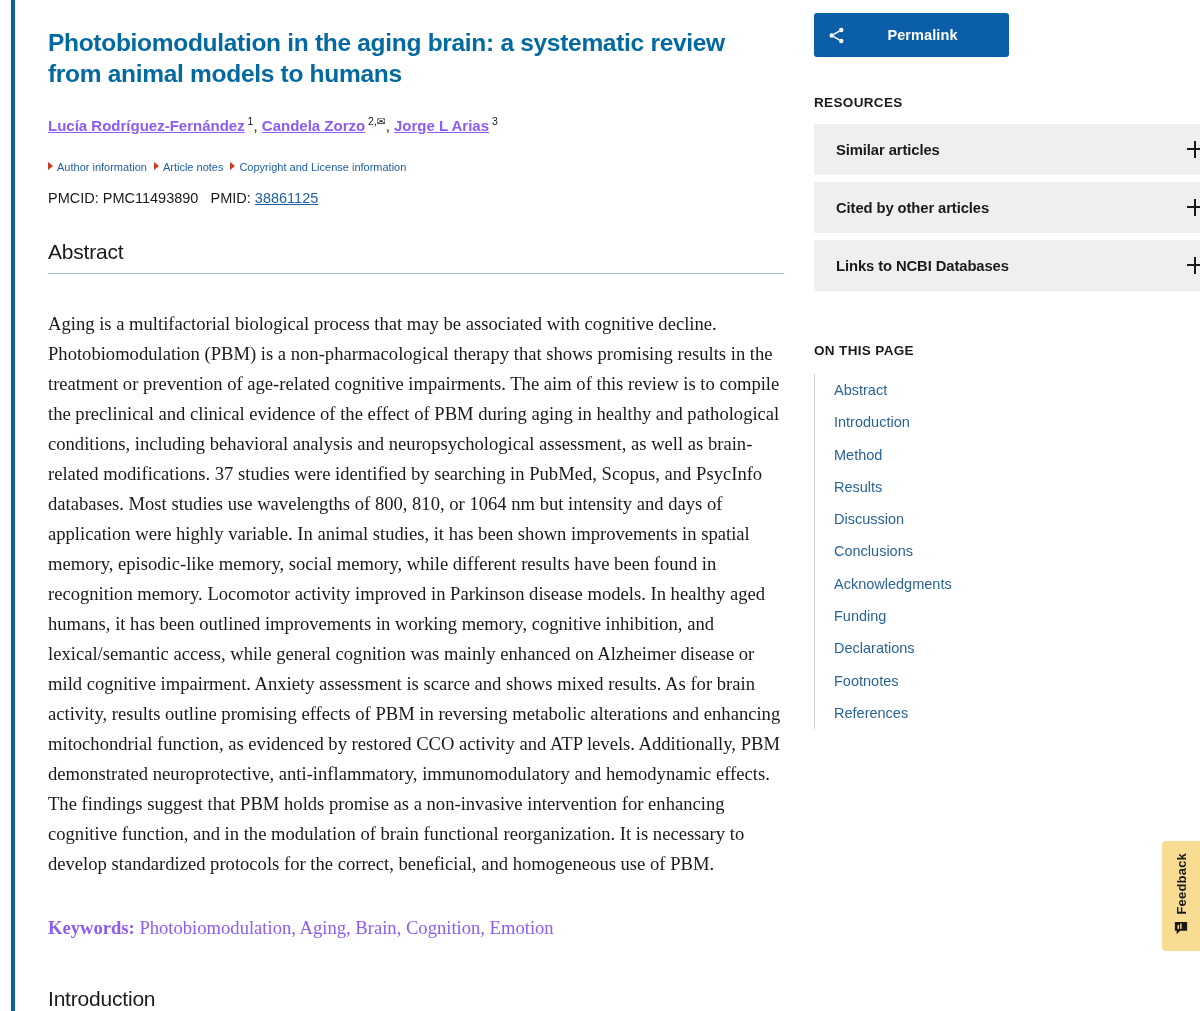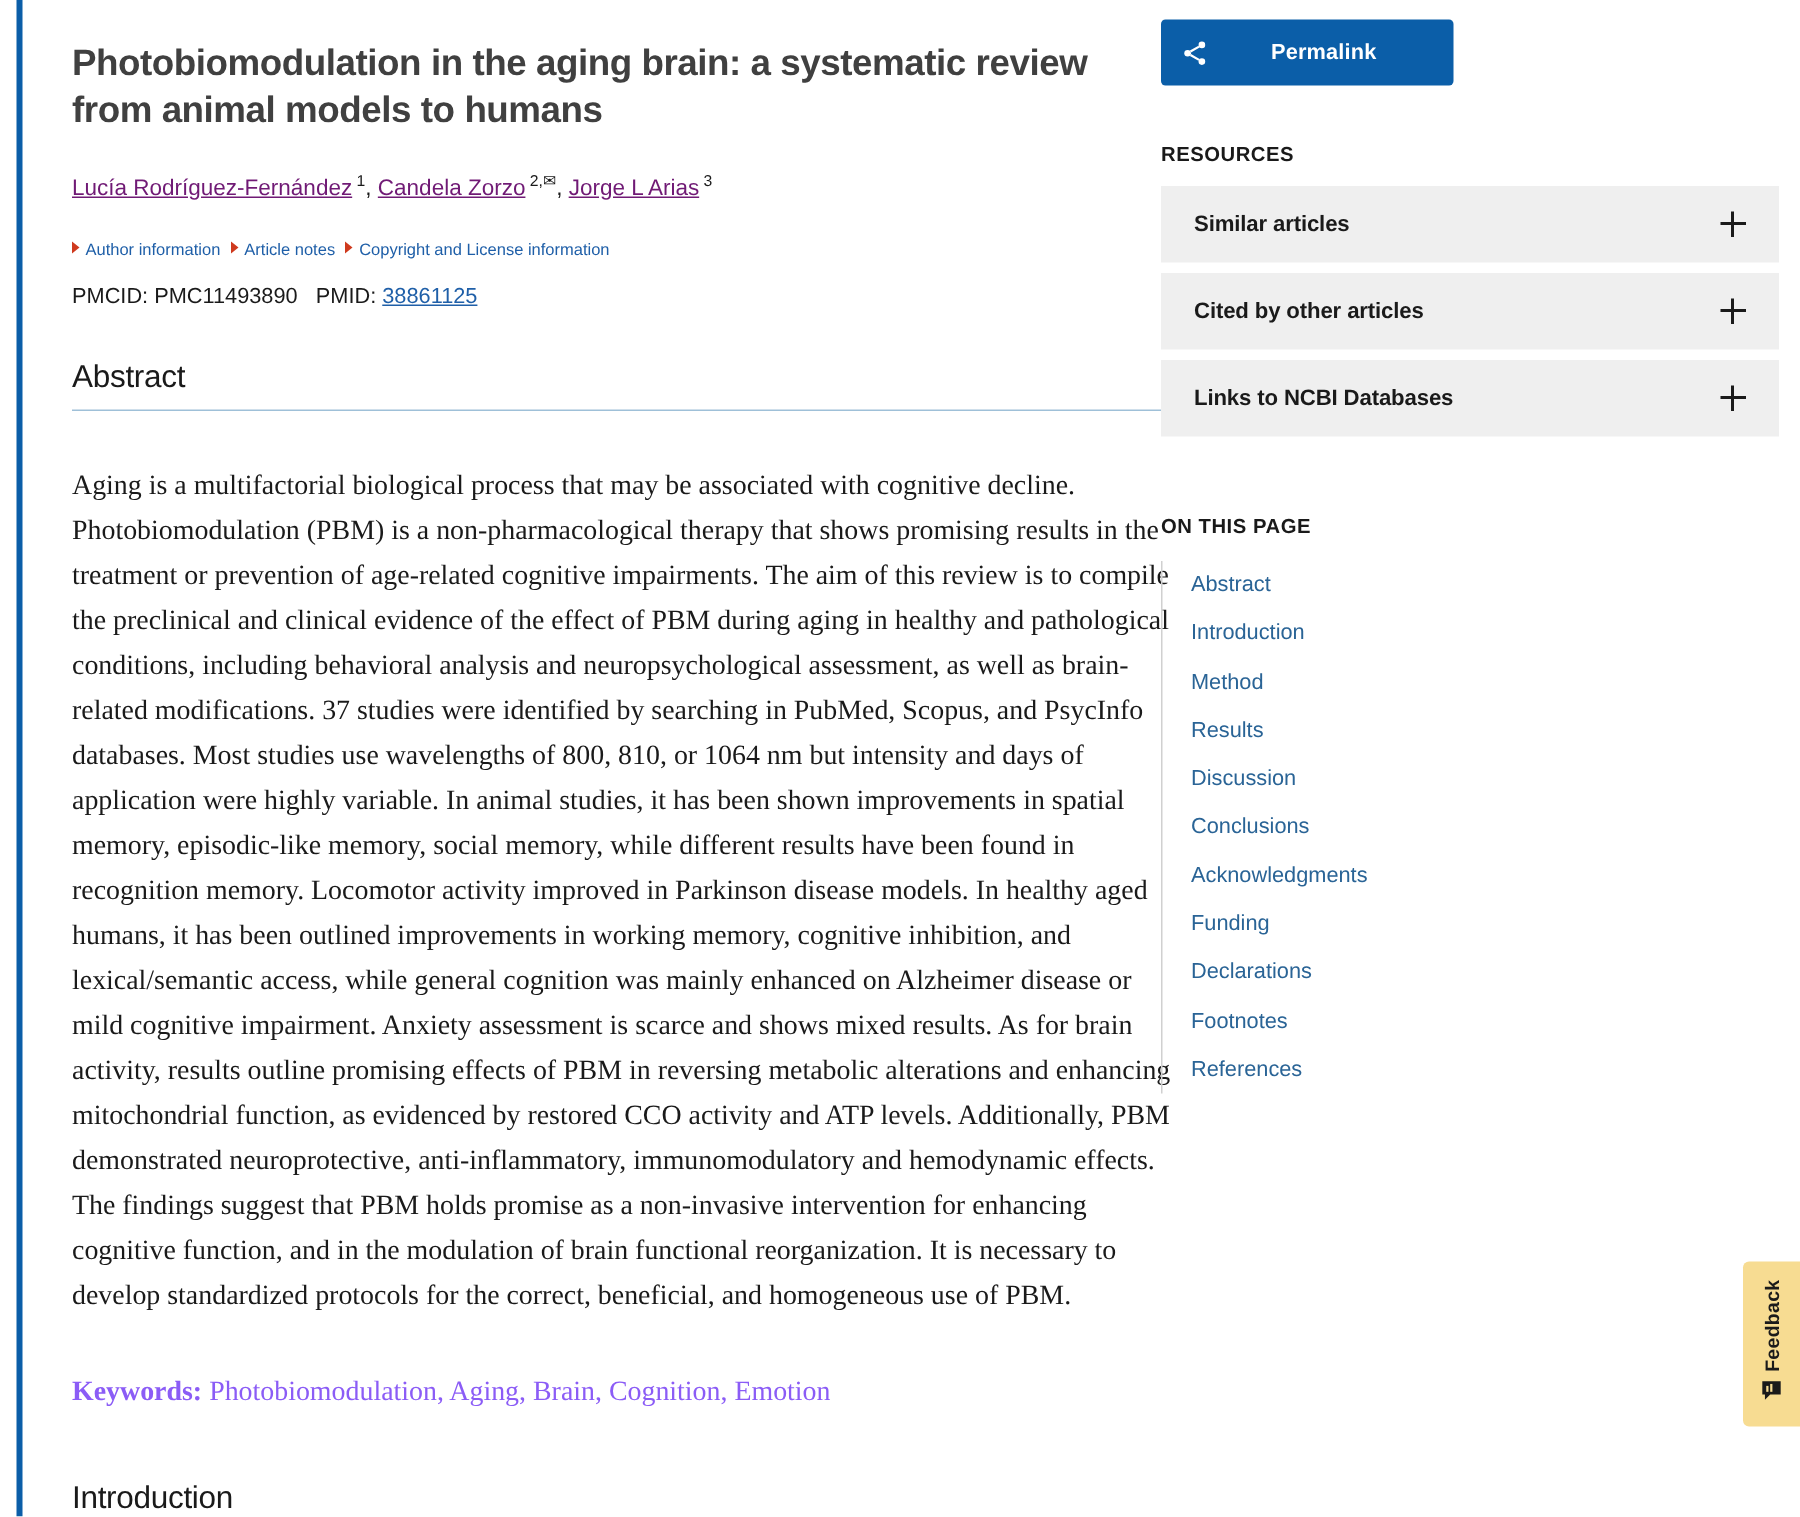--- a/index.html
+++ b/index.html
@@ -36,36 +36,37 @@
     left: 48px; top: 0;
     width: 736px;
   }
 
   #article-title {
     font-family: "Liberation Sans", sans-serif;
     font-size: 24.5px;
     font-weight: bold;
     line-height: 1.28;
     letter-spacing: -0.3px;
-    color: #404040;
+    color: #0369a1;
     margin: 0;
     padding-top: 27px;
     max-width: 730px;
   }
 
   #author-line {
     margin-top: 24px;
     font-size: 15px;
     line-height: 1.5;
     color: #1a1a1a;
   }
   #author-line .author {
-    color: #701a75;
+    color: #8b5cf6;
     text-decoration: underline;
     cursor: pointer;
+    font-weight: bold;
   }
   #author-line sup {
     font-size: 10.5px;
     color: #1a1a1a;
     vertical-align: super;
     text-decoration: none;
   }
   #author-line .sep { color: #1a1a1a; }
 
   #meta-links {
@@ -141,21 +142,21 @@
     font-size: 21px;
     font-weight: normal;
     font-family: "Liberation Sans", sans-serif;
     color: #1a1a1a;
     letter-spacing: -0.2px;
   }
 
   
   #sidebar {
     position: absolute;
-    left: 774px; top: 0;
+    left: 814px; top: 0;
     width: 356px;
   }
 
   #permalink-button {
     margin-top: 13px;
     width: 195px;
     height: 44px;
     background: #0b5ea8;
     border: none;
     border-radius: 3px;

